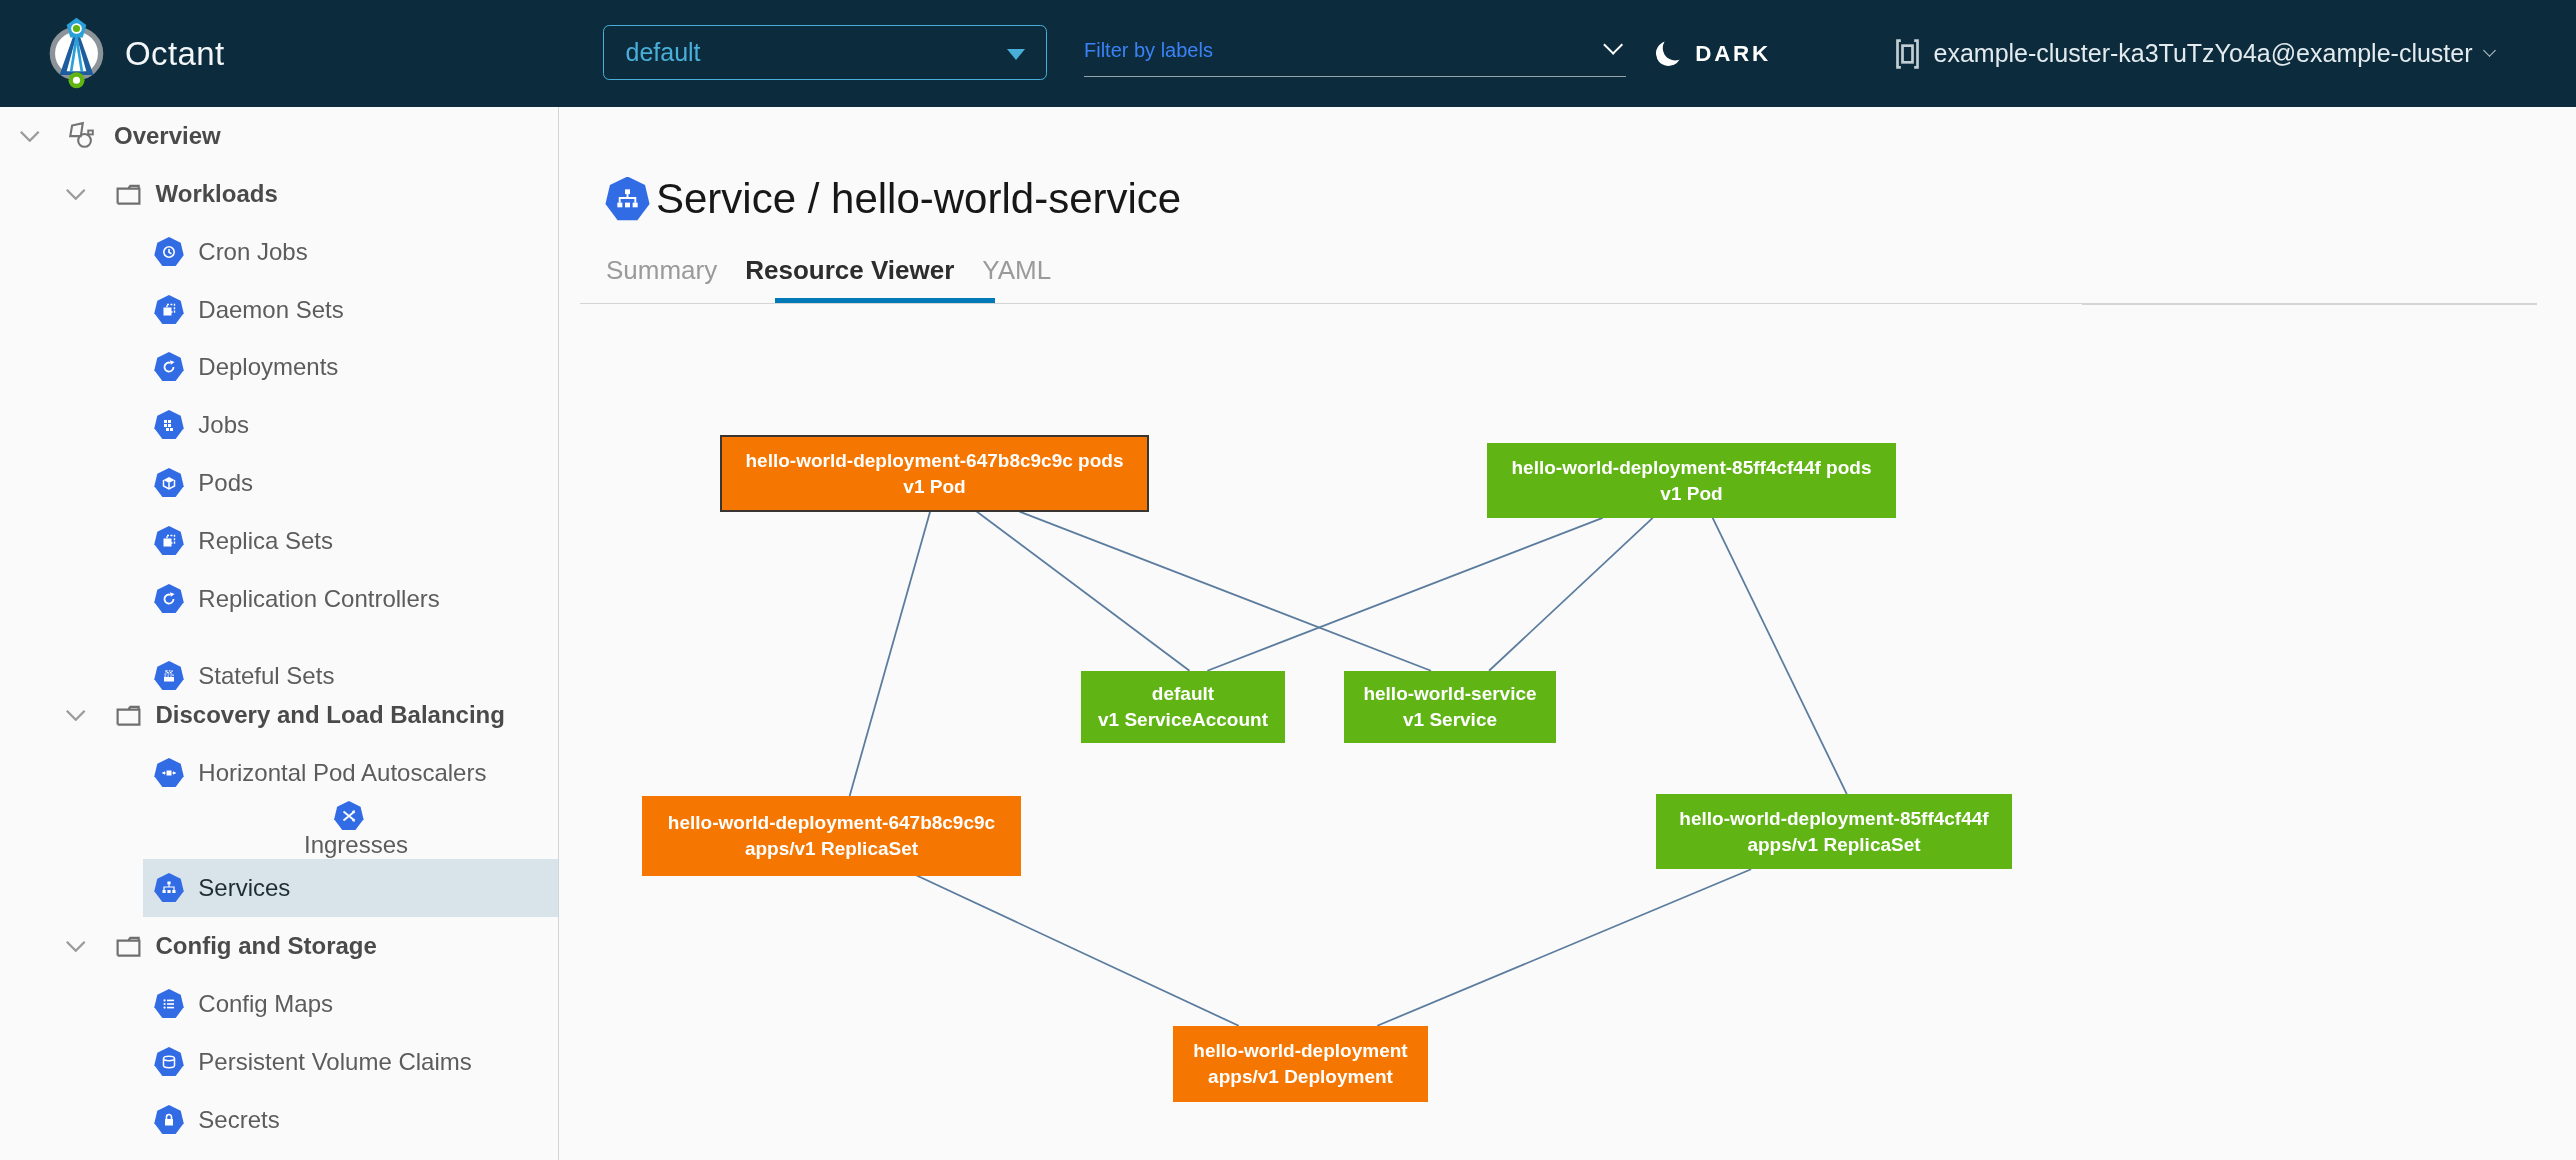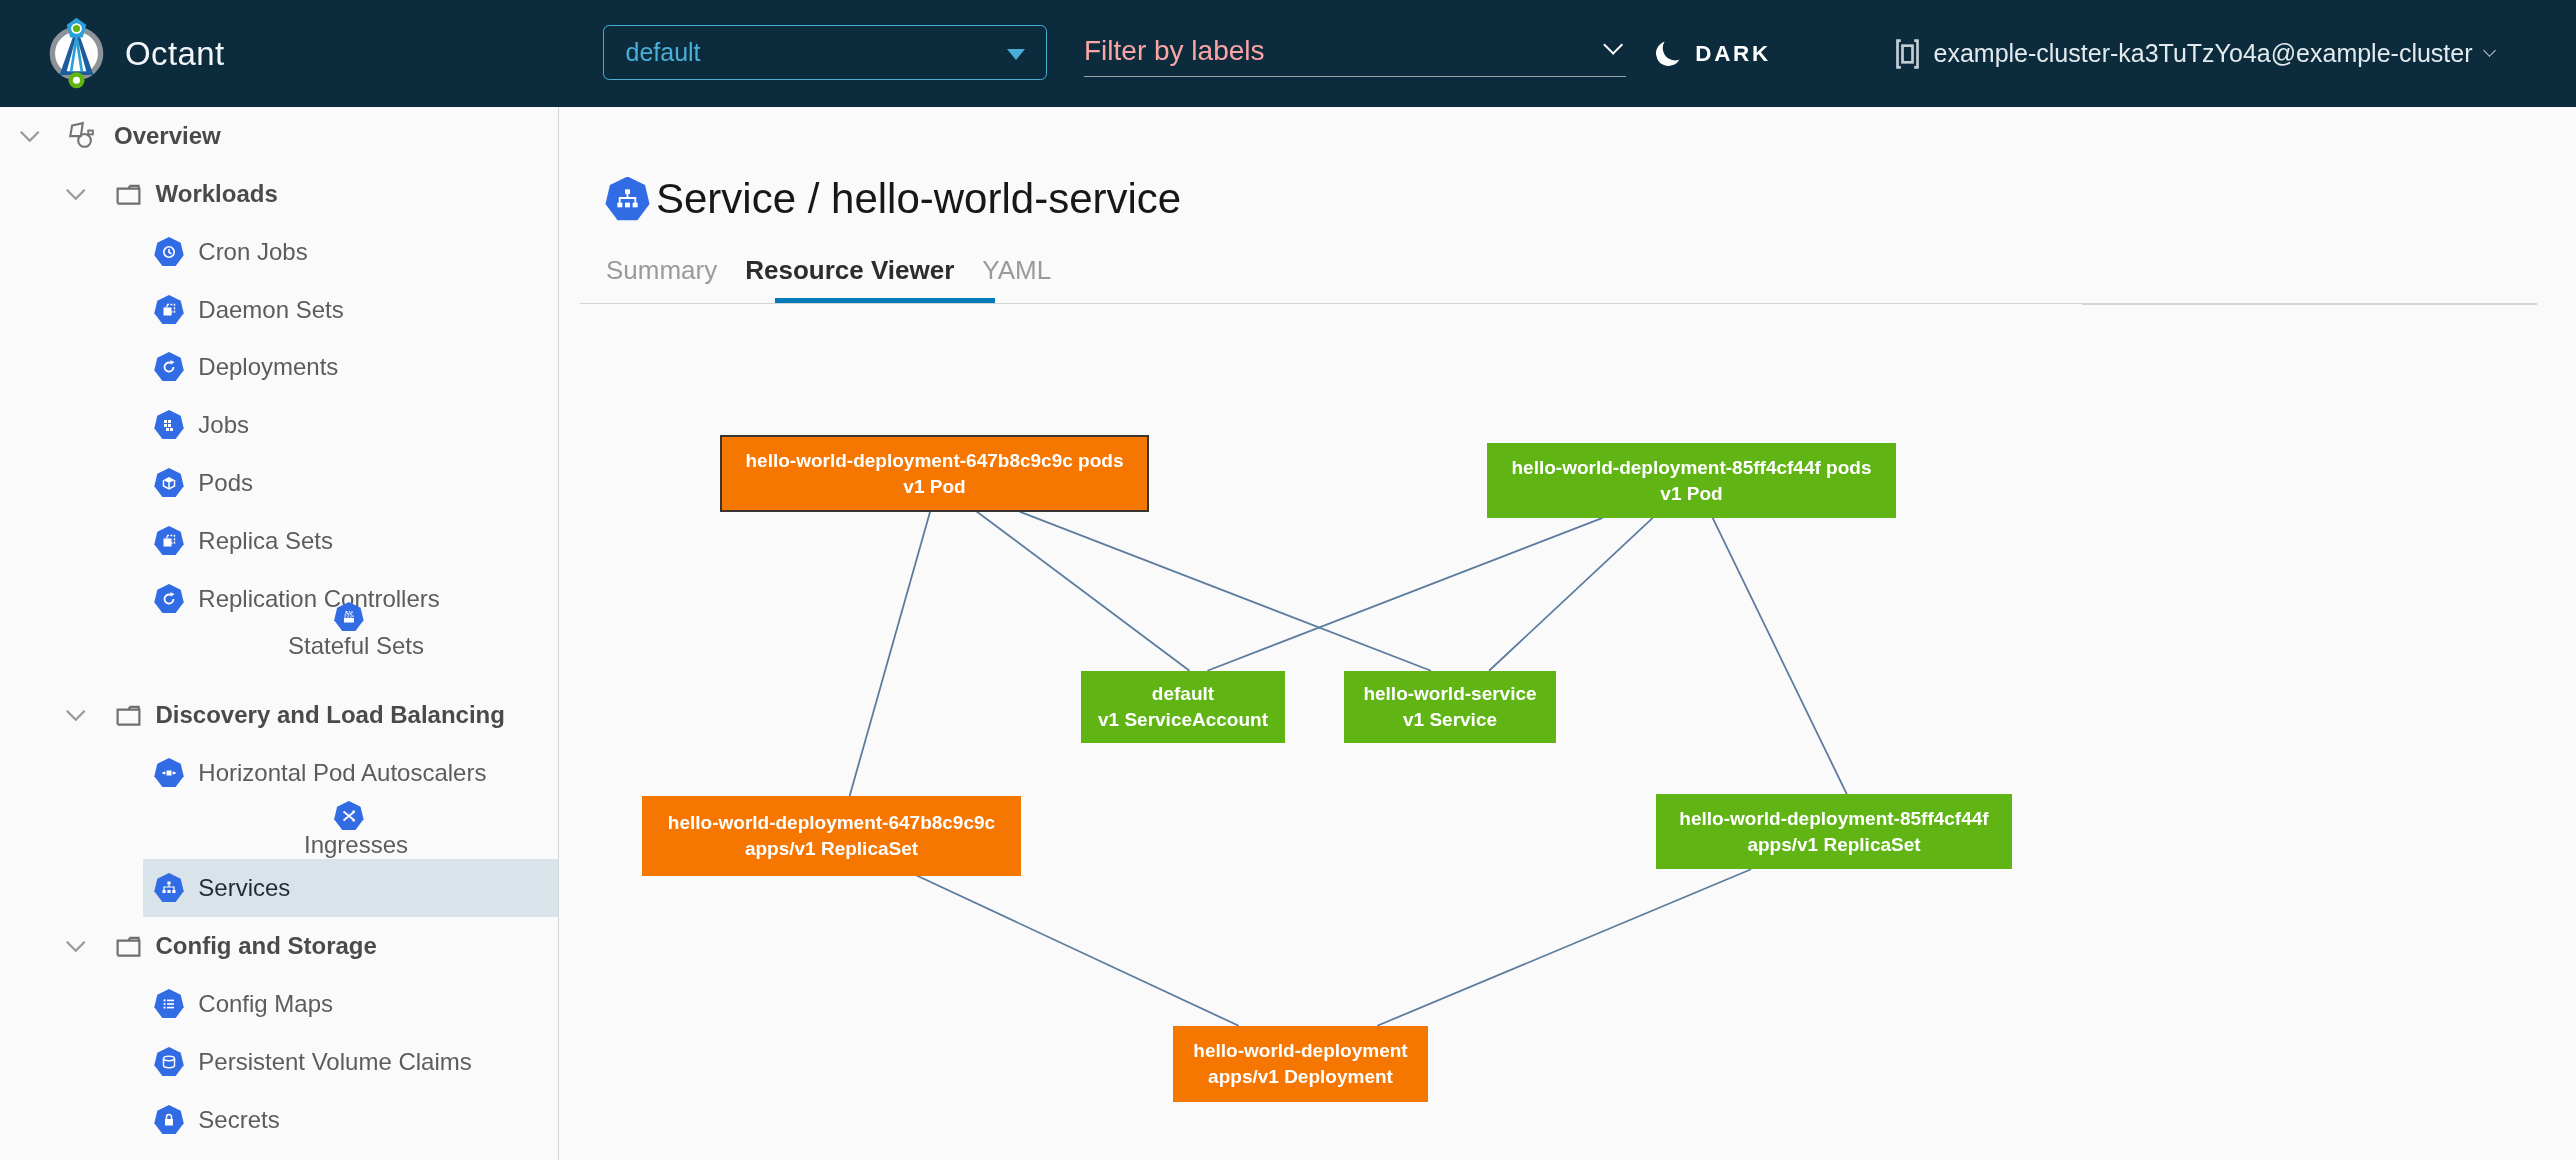--- a/index.html
+++ b/index.html
@@ -12,21 +12,21 @@
   .app-title { position:absolute; left:125px; top:0; height:107px; display:flex; align-items:center;
                color:#f2f6f8; font-size:33px; font-weight:400; letter-spacing:0.4px; }
   .ns-select { position:absolute; left:603px; top:25px; width:444px; height:55px;
                border:1.8px solid #49afd9; border-radius:6.3px; display:flex; align-items:center;
                padding:0 21.5px; color:#49afd9; font-size:25px; cursor:pointer; }
   .ns-caret { position:absolute; right:21.5px; top:23px; width:0; height:0;
               border-left:9.8px solid transparent; border-right:9.8px solid transparent;
               border-top:11.6px solid #49afd9; }
   .filter { position:absolute; left:1084px; top:25px; width:542px; height:52px;
             border-bottom:1.8px solid #97a4ab; display:flex; align-items:center; }
-  .filter-ph { color:#fca5a5; font-size:28px; }
+  .filter-ph { color:#3b82f6; font-size:20px; }
   .chev { display:inline-block; width:14.3px; height:14.3px; border-right:2.7px solid #fff;
           border-bottom:2.7px solid #fff; transform:rotate(45deg); }
   .filter .chev { position:absolute; right:5.4px; top:12.5px; }
   .dark-toggle { position:absolute; left:1656px; top:0; height:107px; display:flex; align-items:center; gap:14.3px; cursor:pointer; }
   .moon { width:25px; height:25px; border-radius:50%; box-shadow:inset 8px -3.6px 0 0 #ffffff; transform:rotate(-15deg); }
   .dark-label { color:#ffffff; font-size:22.4px; font-weight:700; letter-spacing:2.7px; }
   .ctx { position:absolute; left:1894px; top:0; height:107px; display:flex; align-items:center; gap:12.5px; cursor:pointer; }
   .ctx-label { color:#e4ebef; font-size:25px; }
   .ctx .chev { width:9px; height:9px; border-width:1.8px; border-color:#c3ced4; margin-top:-5.4px; }
 
@@ -202,21 +202,21 @@
     </div>
     <div class="srow lvl2" style="top: 463px;">
       <span class="hept">
         <svg width="16" height="16" viewBox="0 0 16 16">
           <path d="M12.5 8a4.5 4.5 0 1 1-3-4.2" fill="none" stroke="#fff" stroke-width="1.8"></path>
           <polygon points="9,1.2 13.6,3 9.8,5.8" fill="#fff"></polygon>
         </svg>
       </span>
       <span class="slabel">Replication Controllers</span>
     </div>
-    <div class="srow lvl2" style="top: 495px; flex-direction: column;">
+    <div class="srow lvl2" style="top: 540px;">
       <span class="hept">
         <svg width="16" height="16" viewBox="0 0 16 16">
           <rect x="3" y="9" width="10" height="4.5" fill="#fff"></rect>
           <rect x="4" y="6" width="8" height="2" fill="none" stroke="#fff" stroke-width="1.2" stroke-dasharray="1.6 1.2"></rect>
           <rect x="5" y="2.8" width="6" height="1.8" fill="none" stroke="#fff" stroke-width="1.2" stroke-dasharray="1.6 1.2"></rect>
         </svg>
       </span>
       <span class="slabel">Stateful Sets</span>
     </div>
     <div class="srow lvl1" style="top: 579px;">

